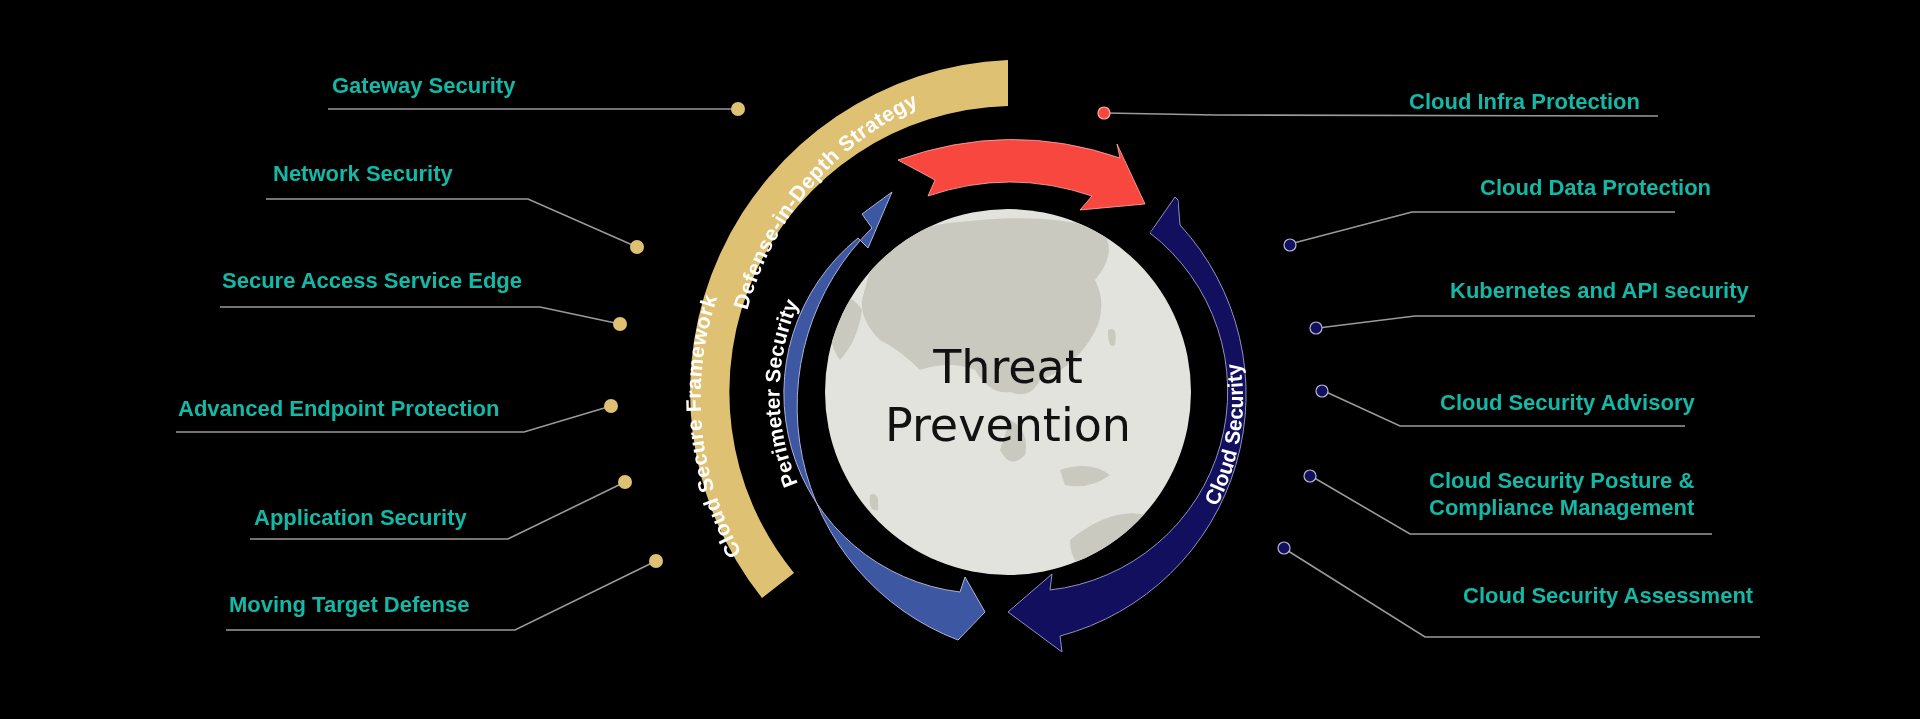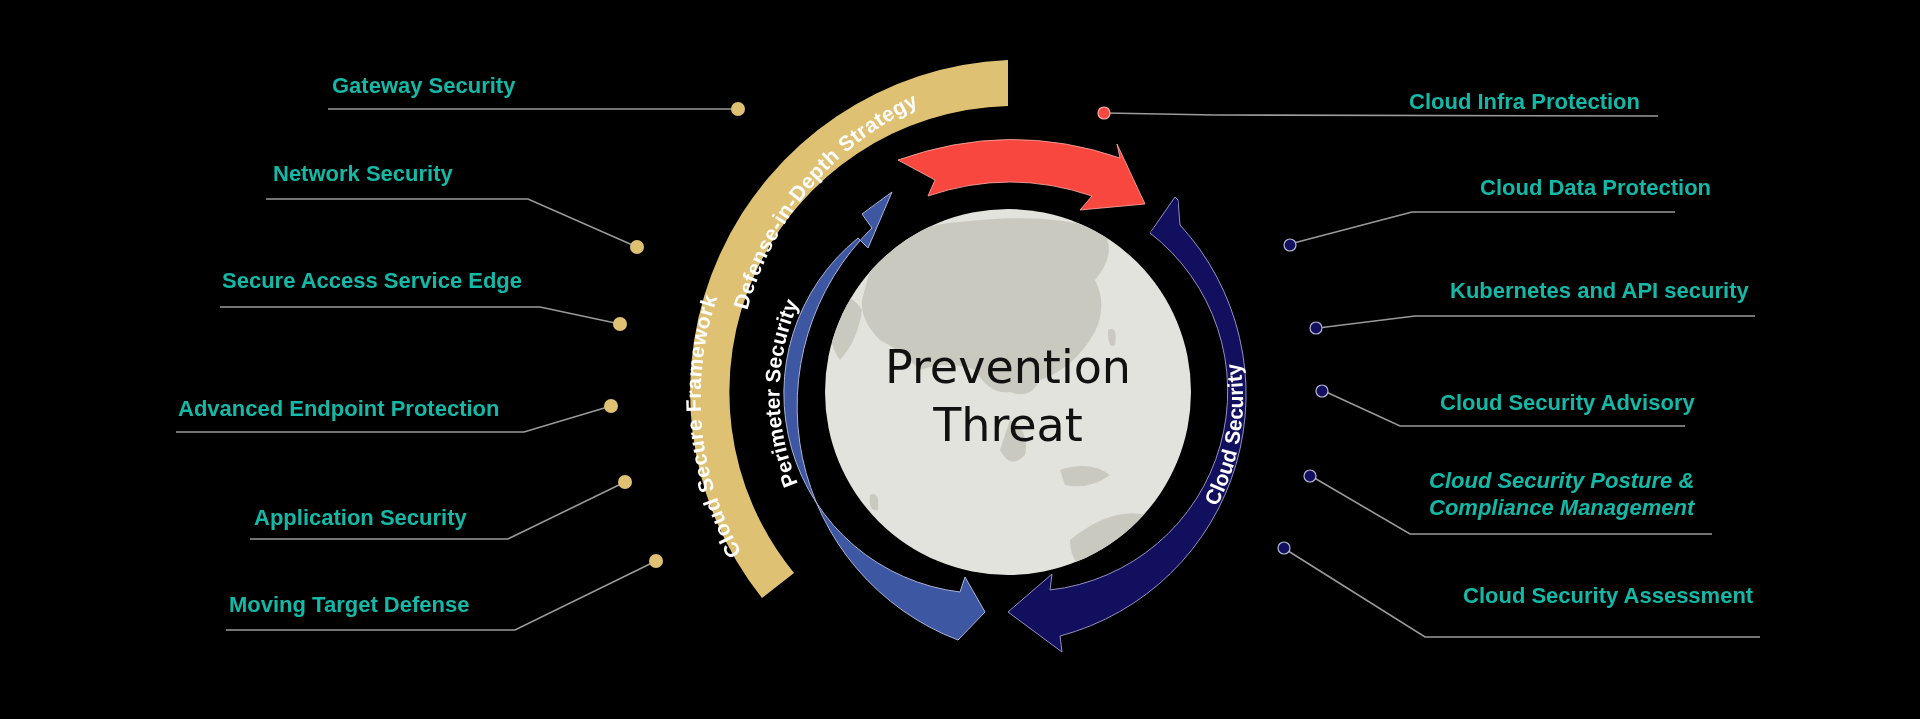--- a/index.html
+++ b/index.html
@@ -1,19 +1,19 @@
 <!DOCTYPE html>
 <html><head>
 <meta charset="utf-8">
 <style>
   html, body { margin:0; padding:0; background:#000; }
   body { width:1920px; height:719px; position:relative; overflow:hidden; font-family:"Liberation Sans", sans-serif; }
   #stage { position:absolute; left:0; top:0; width:1920px; height:719px; }
   .label { position:absolute; color:#14b8a6; font-weight:bold; font-size:22px; white-space:nowrap; line-height:27px; }
-  .label.two { white-space:normal;font-style:italic; }
+  .label.two { white-space:normal; }
   .center-title { position:absolute; left:858px; top:338px; width:300px; text-align:center; color:#111; font-size:46px; line-height:58px; font-family:"DejaVu Sans", sans-serif; }
 </style>
 </head>
 <body>
 
 <svg id="stage" width="1920" height="719" viewBox="0 0 1920 719" xmlns="http://www.w3.org/2000/svg">
   <defs>
     <path id="goldTopPath" d="M 741 342 A 312 312 0 0 1 1008 80" fill="none"></path>
     <path id="goldLeftPath" d="M 746 560 A 312 312 0 0 1 720 290" fill="none"></path>
     <path id="periPath" d="M 818 520 A 226 226 0 0 1 800 300" fill="none"></path>
@@ -94,22 +94,22 @@
     <circle cx="1104" cy="113" r="6" fill="#f8473f" stroke="#ffb0aa"></circle>
     <circle cx="1290" cy="245" r="6" fill="#12105e"></circle>
     <circle cx="1316" cy="328" r="6" fill="#12105e"></circle>
     <circle cx="1322" cy="391" r="6" fill="#12105e"></circle>
     <circle cx="1310" cy="476" r="6" fill="#12105e"></circle>
     <circle cx="1284" cy="548" r="6" fill="#12105e"></circle>
   </g>
 </svg>
 
 <div class="center-title">
+  <div>Threat</div>
   <div>Prevention</div>
-  <div>Threat</div>
 </div>
 
 <div class="label" style="left:332px; top:72px;">Gateway Security</div>
 <div class="label" style="left:273px; top:160px;">Network Security</div>
 <div class="label" style="left:222px; top:267px;text-align:right;">Secure Access Service Edge</div>
 <div class="label" style="left:178px; top:395px;">Advanced Endpoint Protection</div>
 <div class="label" style="left:254px; top:504px;">Application Security</div>
 <div class="label" style="left:229px; top:591px;">Moving Target Defense</div>
 
 <div class="label" style="left:1409px; top:88px;">Cloud Infra Protection</div>

